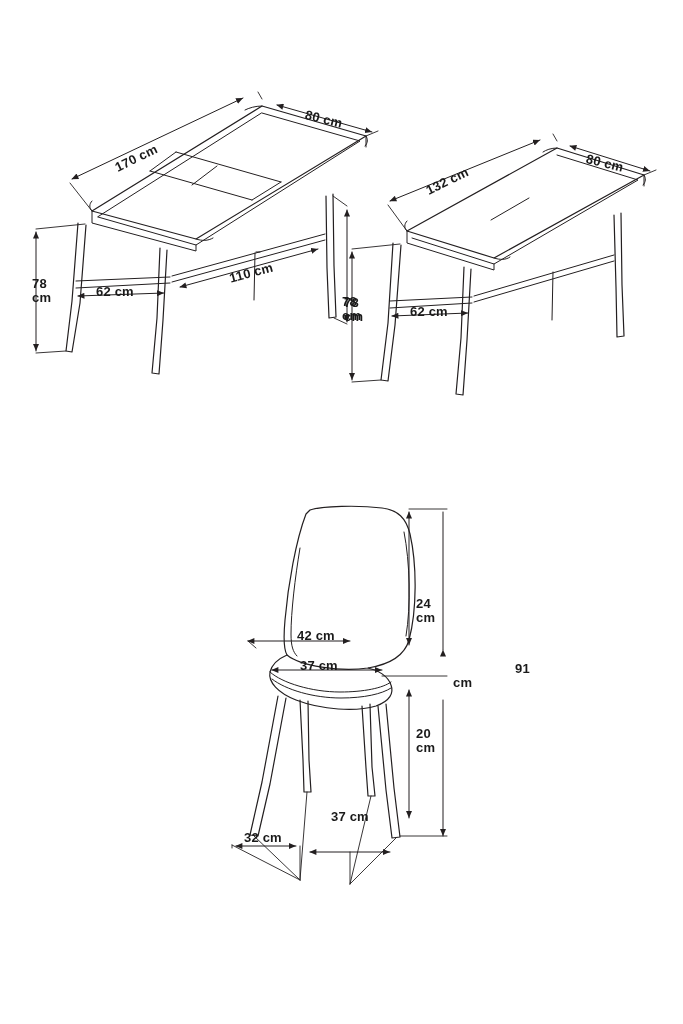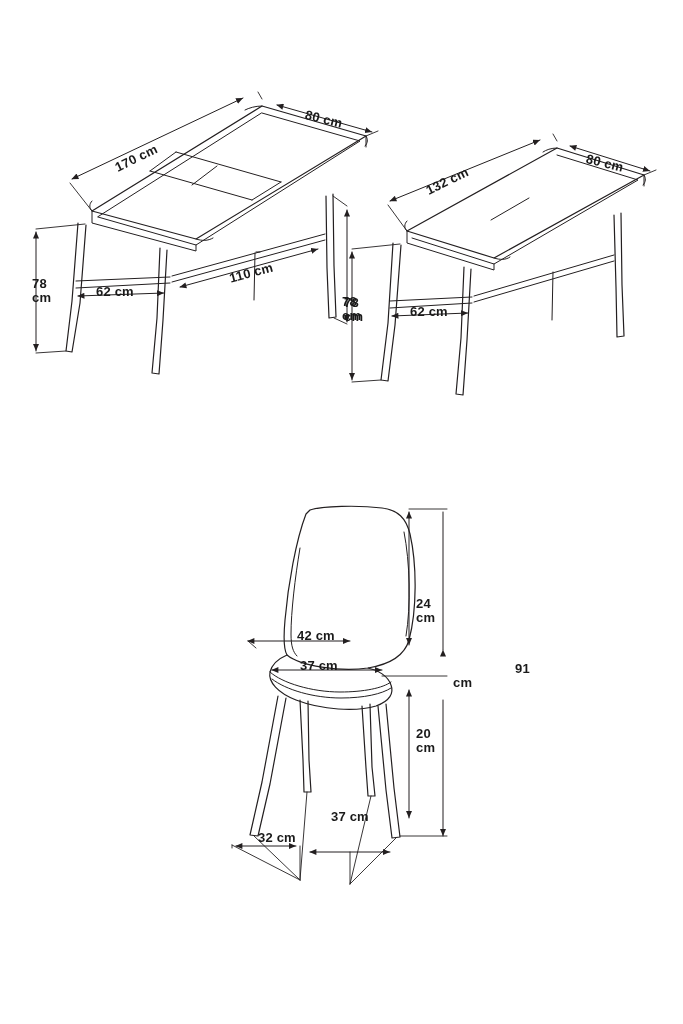--- a/index.html
+++ b/index.html
@@ -208,16 +208,16 @@
   <div class="lbl" style="left:410px; top:305px;">62 cm</div>
 
   <div class="lbl" style="left:297px; top:629px;">42 cm</div>
   <div class="lbl" style="left:300px; top:659px;">37 cm</div>
   <div class="lbl two-line" style="left:416px; top:597px;">24</div>
   <div class="lbl two-line" style="left:416px; top:611px;">cm</div>
   <div class="lbl two-line" style="left:470px; top:662px;margin-left:45px;">91</div>
   <div class="lbl two-line" style="left:453px; top:676px;">cm</div>
   <div class="lbl two-line" style="left:416px; top:727px;">20</div>
   <div class="lbl two-line" style="left:416px; top:741px;">cm</div>
-  <div class="lbl" style="left:258px; top:831px;">32 cm</div>
+  <div class="lbl" style="left:244px; top:831px;">32 cm</div>
   <div class="lbl" style="left:331px; top:810px;">37 cm</div>
 
 </div>
 
 </body></html>

